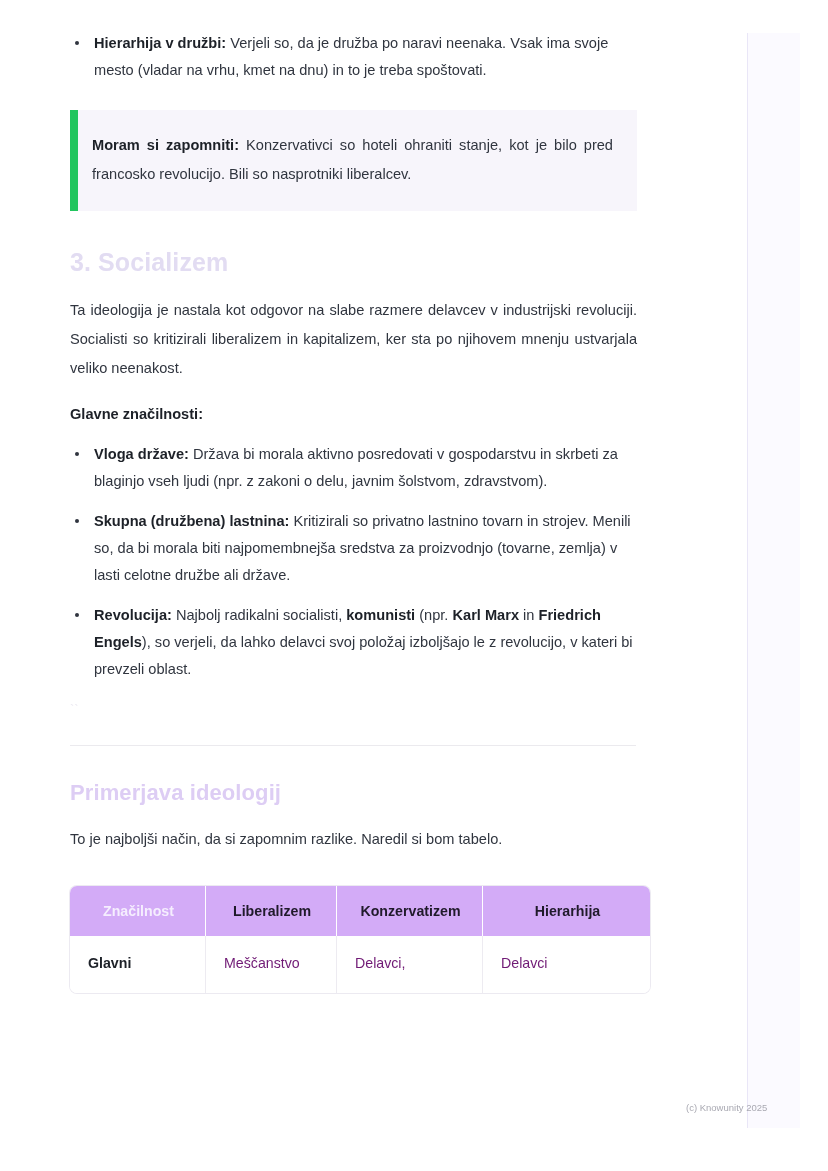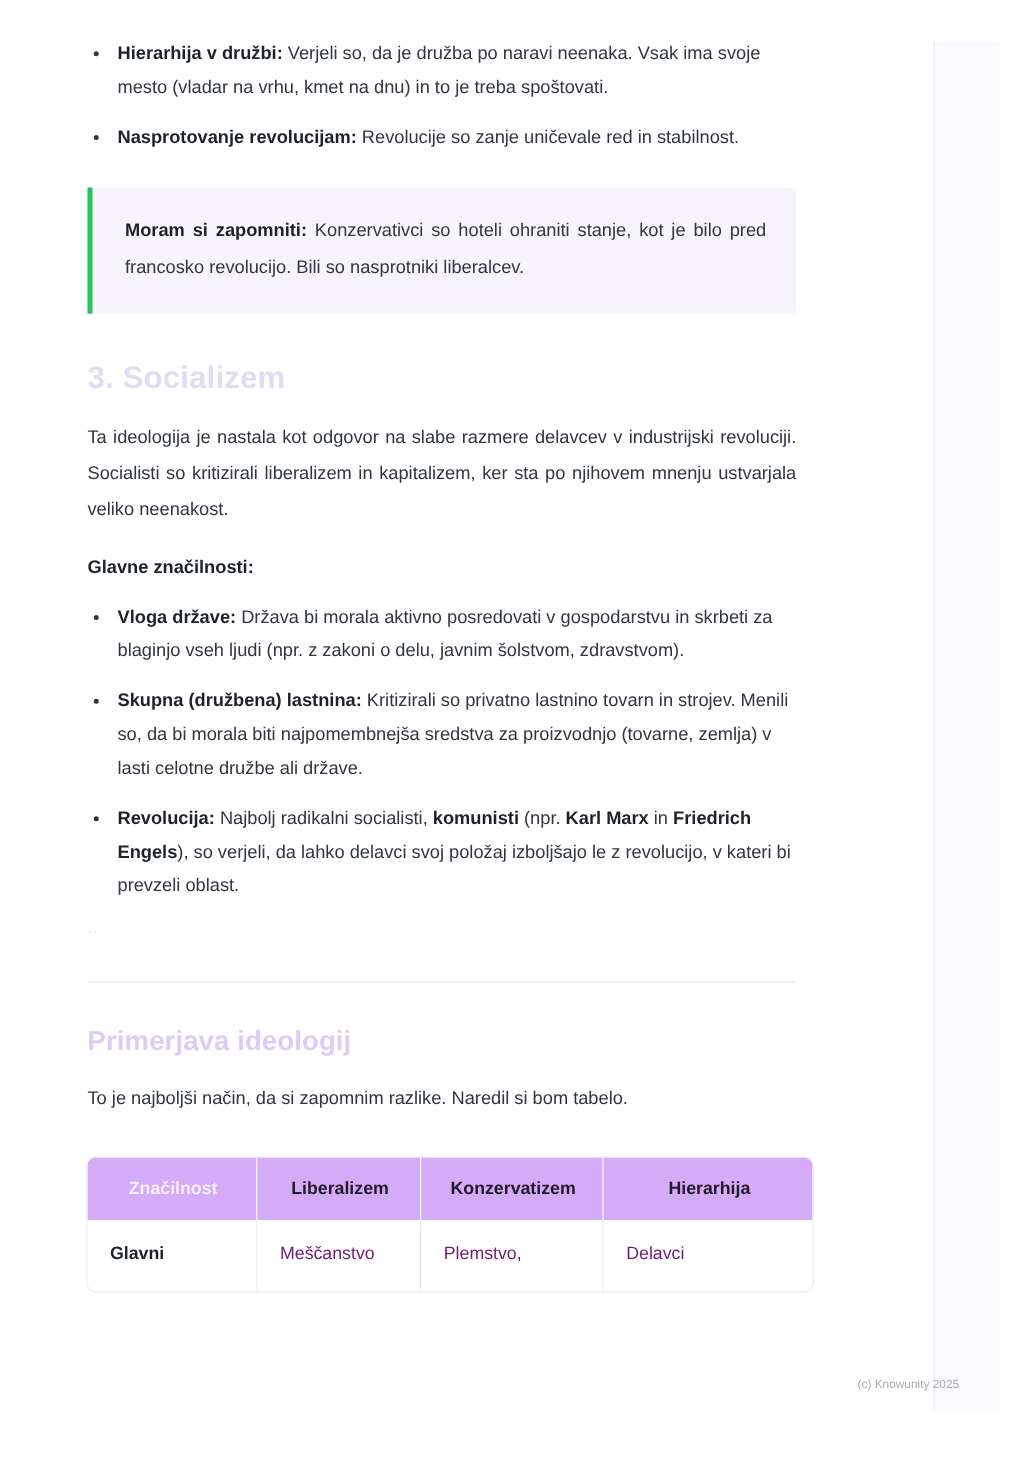--- a/index.html
+++ b/index.html
@@ -64,22 +64,22 @@
     border-radius: 50%;
     background: #30353f;
   }
   .lead { font-weight: bold; color: #1d2128; }
   .b { font-weight: bold; color: #1d2128; }
 
   
   .callout {
     margin-top: 26px;
     background: #f7f5fb;
-    border-left: 4px solid #22c55e;
-    padding: 21px 24px 22px 26px;
+    border-left: 8px solid #22c55e;
+    padding: 21px 24px 22px 14px;
     width: 567px;
   }
   .callout p {
     margin: 0;
     font-size: 14.6px;
     line-height: 29px;
     text-align: justify;
     color: #30353f;
   }
 
@@ -184,23 +184,20 @@
 <body>
 
 <div class="side-panel"></div>
 
 <div class="page">
   <div class="content">
 
     <ul class="bullets">
       <li>
         <span class="dot"></span><span class="lead">Hierarhija v družbi:</span><span> Verjeli so, da je družba po naravi neenaka. Vsak ima svoje mesto (vladar na vrhu, kmet na dnu) in to je treba spoštovati.</span>
-      </li>
-      <li>
-        <span class="dot"></span><span class="lead">Nasprotovanje revolucijam:</span><span> Revolucije so zanje uničevale red in stabilnost.</span>
       </li>
     </ul>
 
     <div class="callout">
       <p><span class="b">Moram si zapomniti:</span><span> Konzervativci so hoteli ohraniti stanje, kot je bilo pred francosko revolucijo. Bili so nasprotniki liberalcev.</span></p>
     </div>
 
     <h2 class="section-h">3. Socializem</h2>
 
     <p class="para">Ta ideologija je nastala kot odgovor na slabe razmere delavcev v industrijski revoluciji. Socialisti so kritizirali liberalizem in kapitalizem, ker sta po njihovem mnenju ustvarjala veliko neenakost.</p>
@@ -242,21 +239,21 @@
             <th class="ghost">Značilnost</th>
             <th>Liberalizem</th>
             <th>Konzervatizem</th>
             <th>Hierarhija</th>
           </tr>
         </thead>
         <tbody>
           <tr>
             <td class="strongcell">Glavni</td>
             <td>Meščanstvo</td>
-            <td>Plemstvo,</td>
+            <td>Delavci,</td>
             <td>Delavci</td>
           </tr>
         </tbody>
       </table>
     </div>
 
   </div>
 </div>
 
 <div class="copyright">(c) Knowunity 2025</div>

